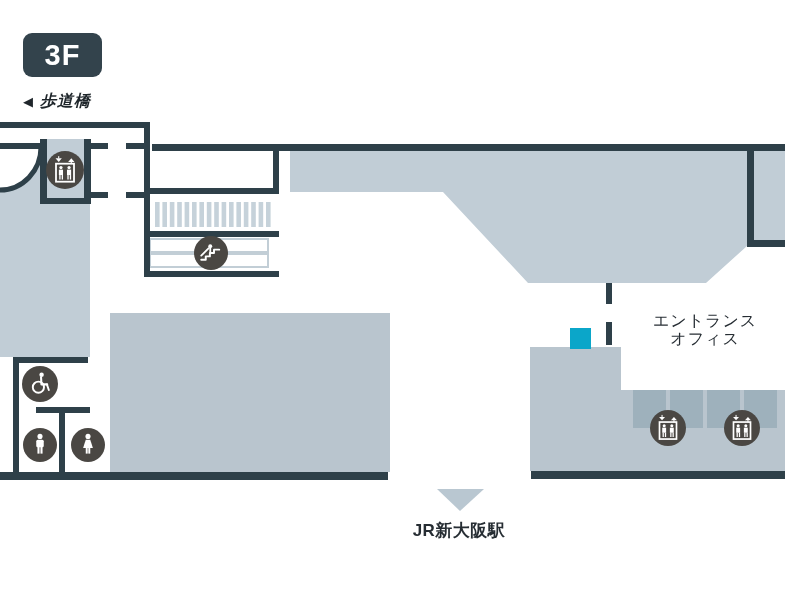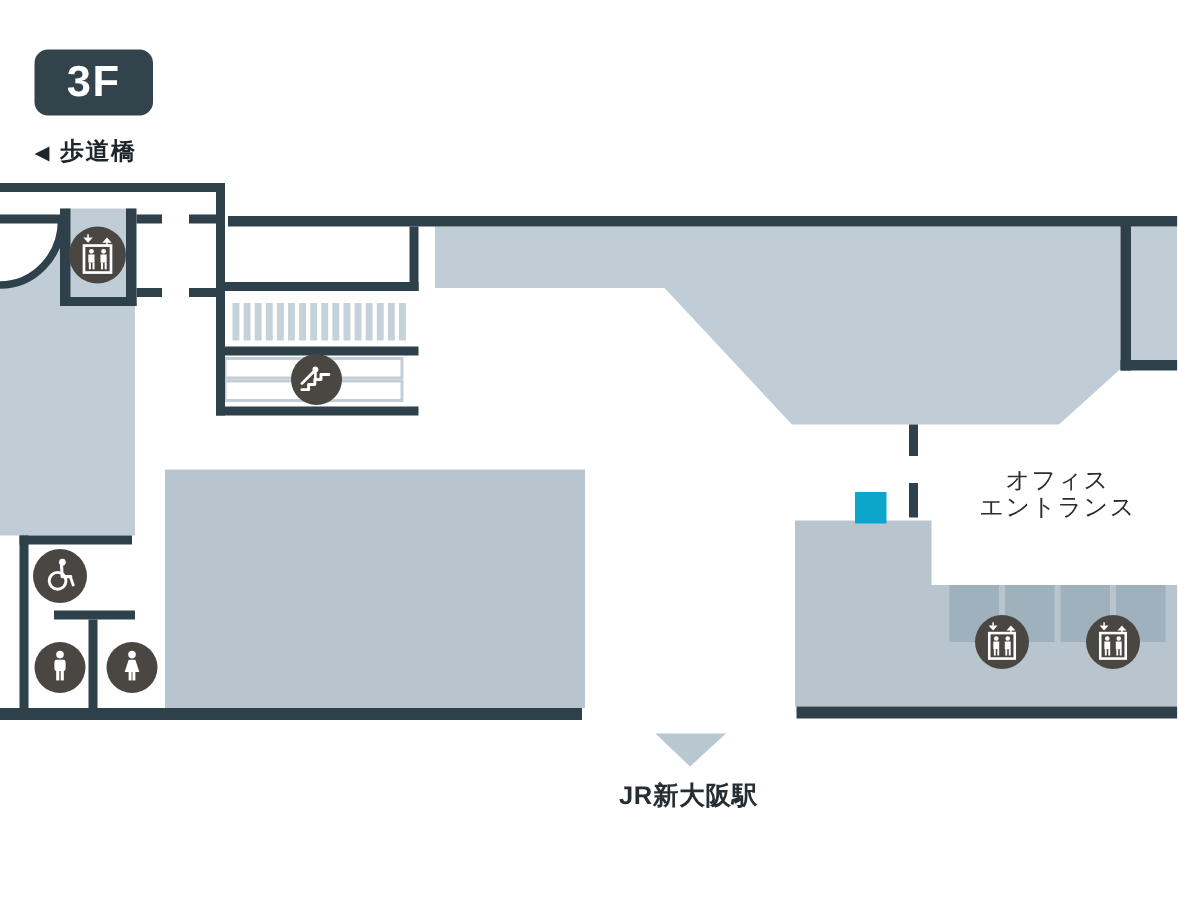--- a/index.html
+++ b/index.html
@@ -12,21 +12,21 @@
     position:absolute;left:23px;top:33px;width:79px;height:44px;
     background:#33434c;border-radius:9px;color:#fff;
     display:flex;align-items:center;justify-content:center;
     font-size:29px;font-weight:700;letter-spacing:1px;
   }
   .bridge-label{
     position:absolute;left:23px;top:90px;height:22px;
     display:flex;align-items:center;gap:7px;color:#1f262b;
   }
   .bridge-label .arrow{font-size:13px;line-height:1;}
-  .bridge-label .txt{font-size:16px;font-weight:700;letter-spacing:1px;}
+  .bridge-label .txt{font-size:16px;font-weight:700;letter-spacing:1px;font-style:italic;}
   .no-badge{
     position:absolute;left:478px;top:297px;width:86px;height:25px;
     background:#0ba6c9;border-radius:4px;color:#fff;
     display:flex;align-items:center;justify-content:center;
     font-size:15px;font-weight:700;letter-spacing:.5px;
   }
   .no-badge .tail{
     position:absolute;left:58px;top:24px;width:34px;height:13px;
     background:#0ba6c9;clip-path:polygon(0 0,79% 0,100% 100%);
   }
@@ -198,19 +198,19 @@
 
   <div class="floor-badge">3F</div>
 
   <div class="bridge-label">
     <span class="arrow">◀</span>
     <span class="txt">歩道橋</span>
   </div>
 
 
   <div class="office-label">
+    <div>エントランス</div>
     <div>オフィス</div>
-    <div>エントランス</div>
   </div>
 
   <div class="station-label">JR新大阪駅</div>
 
 </div>
 
 </body></html>

